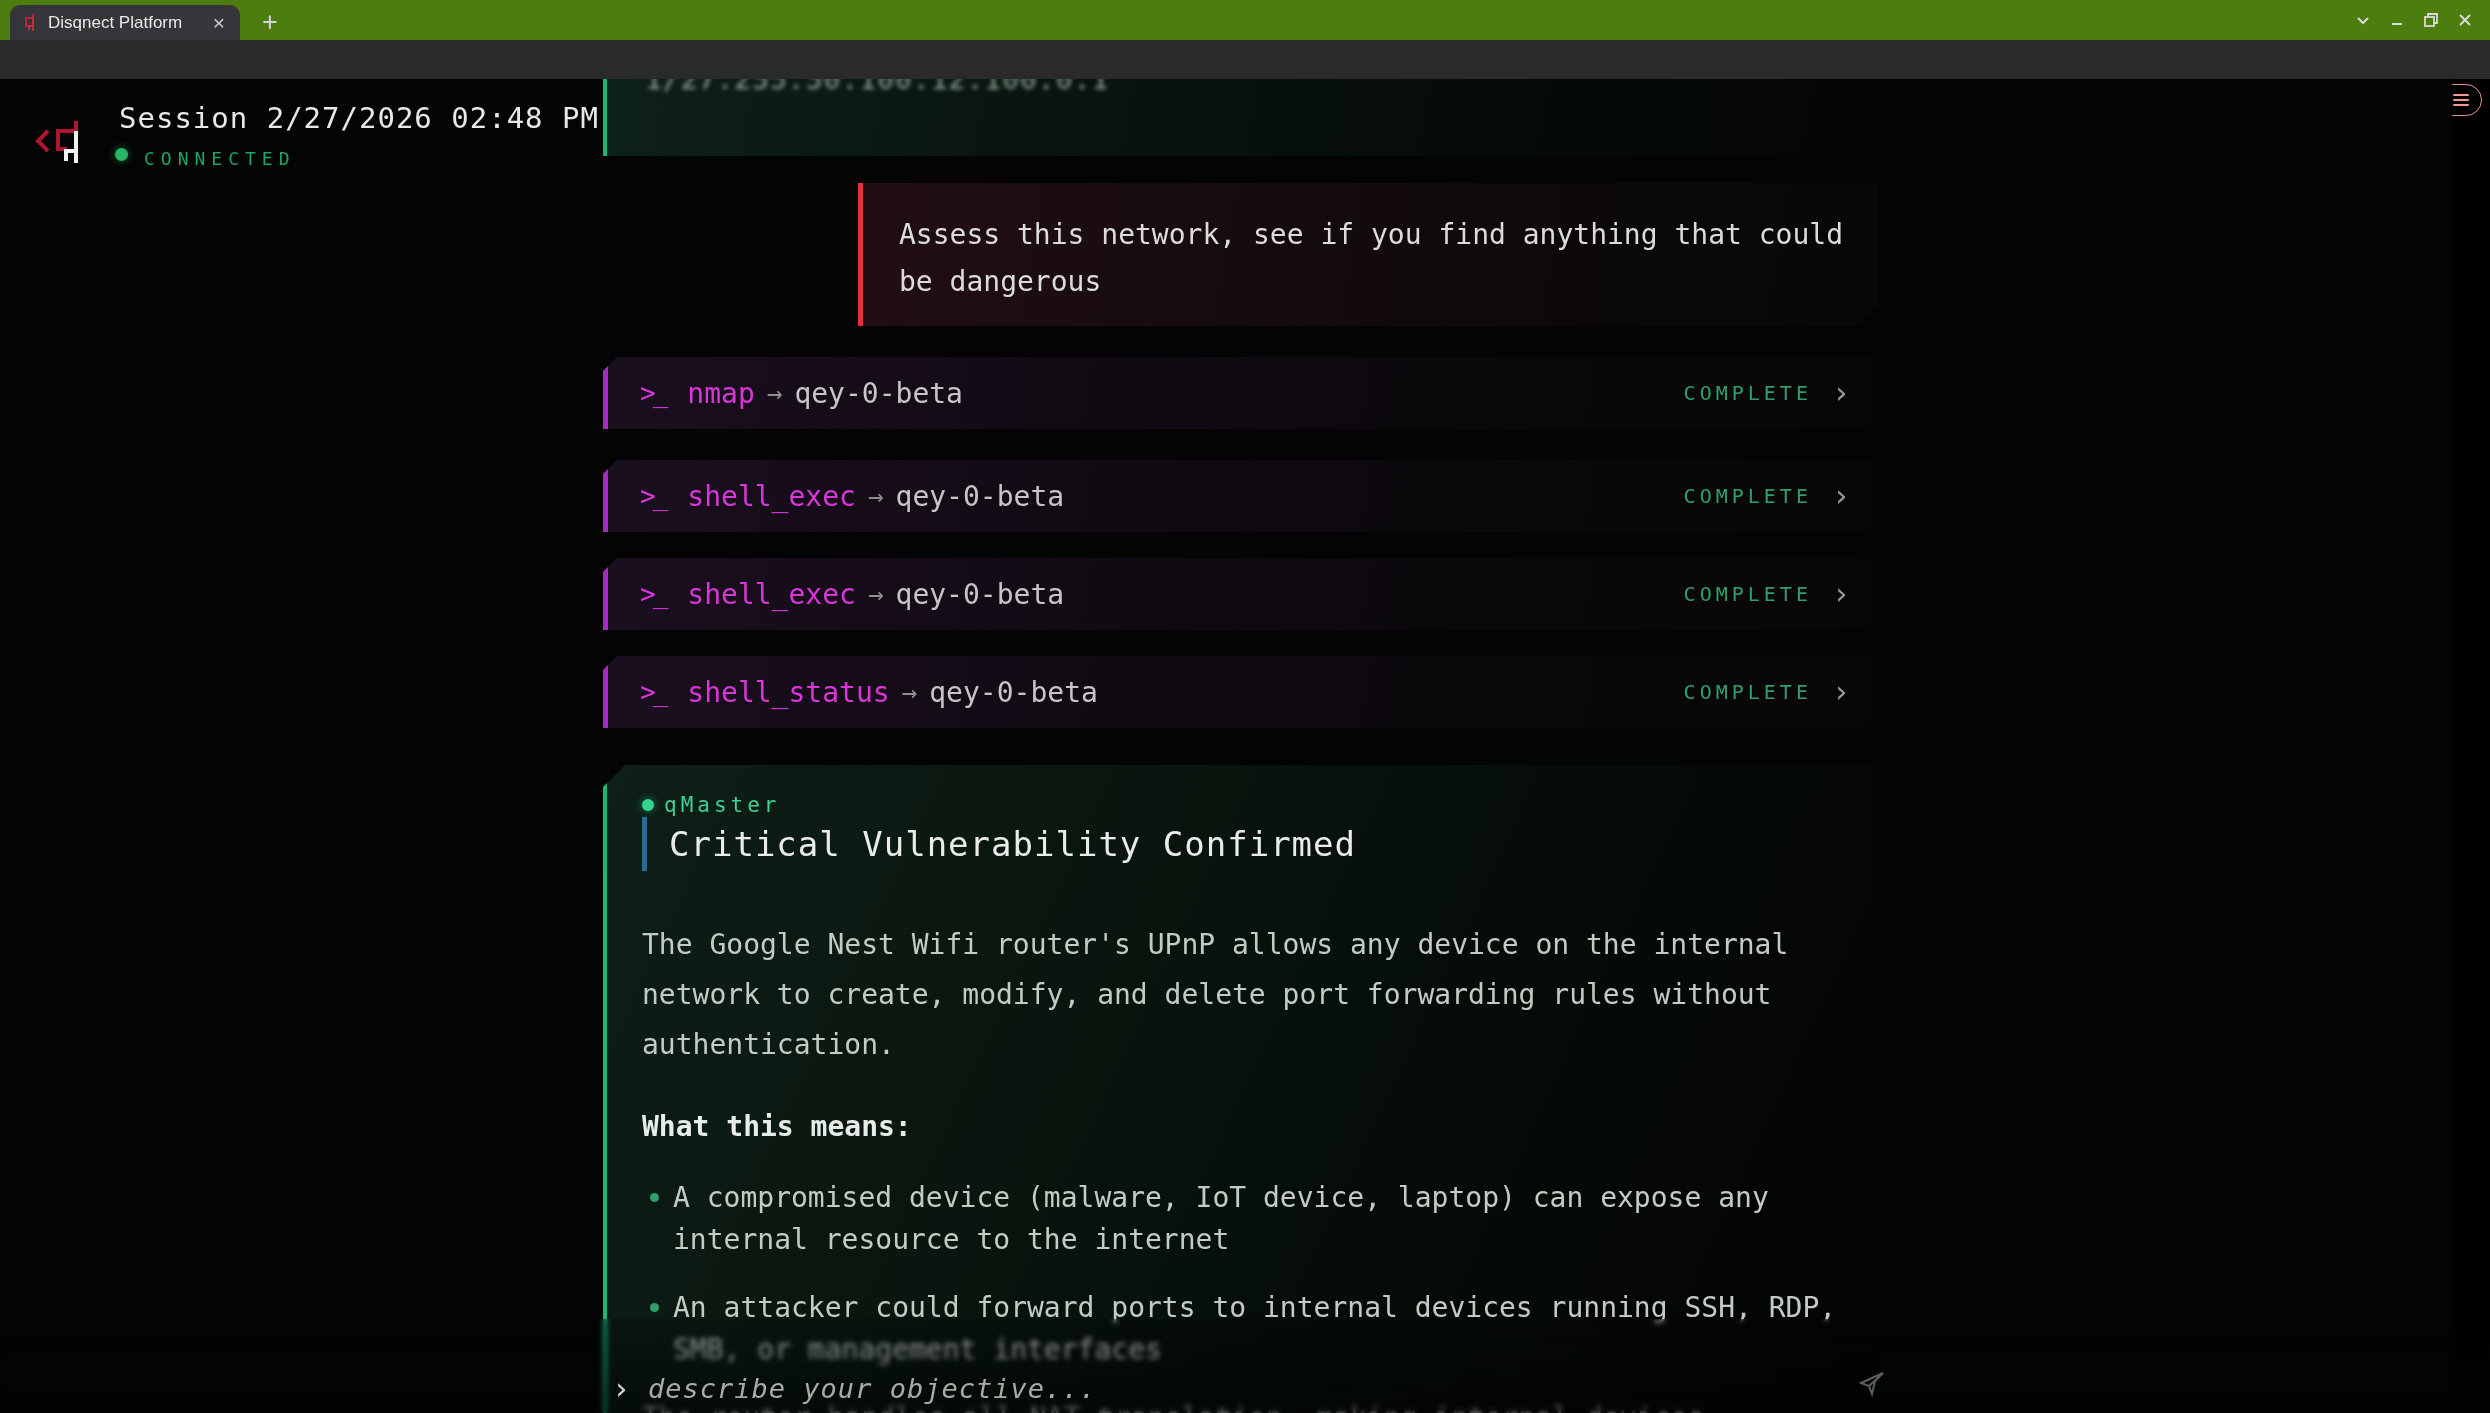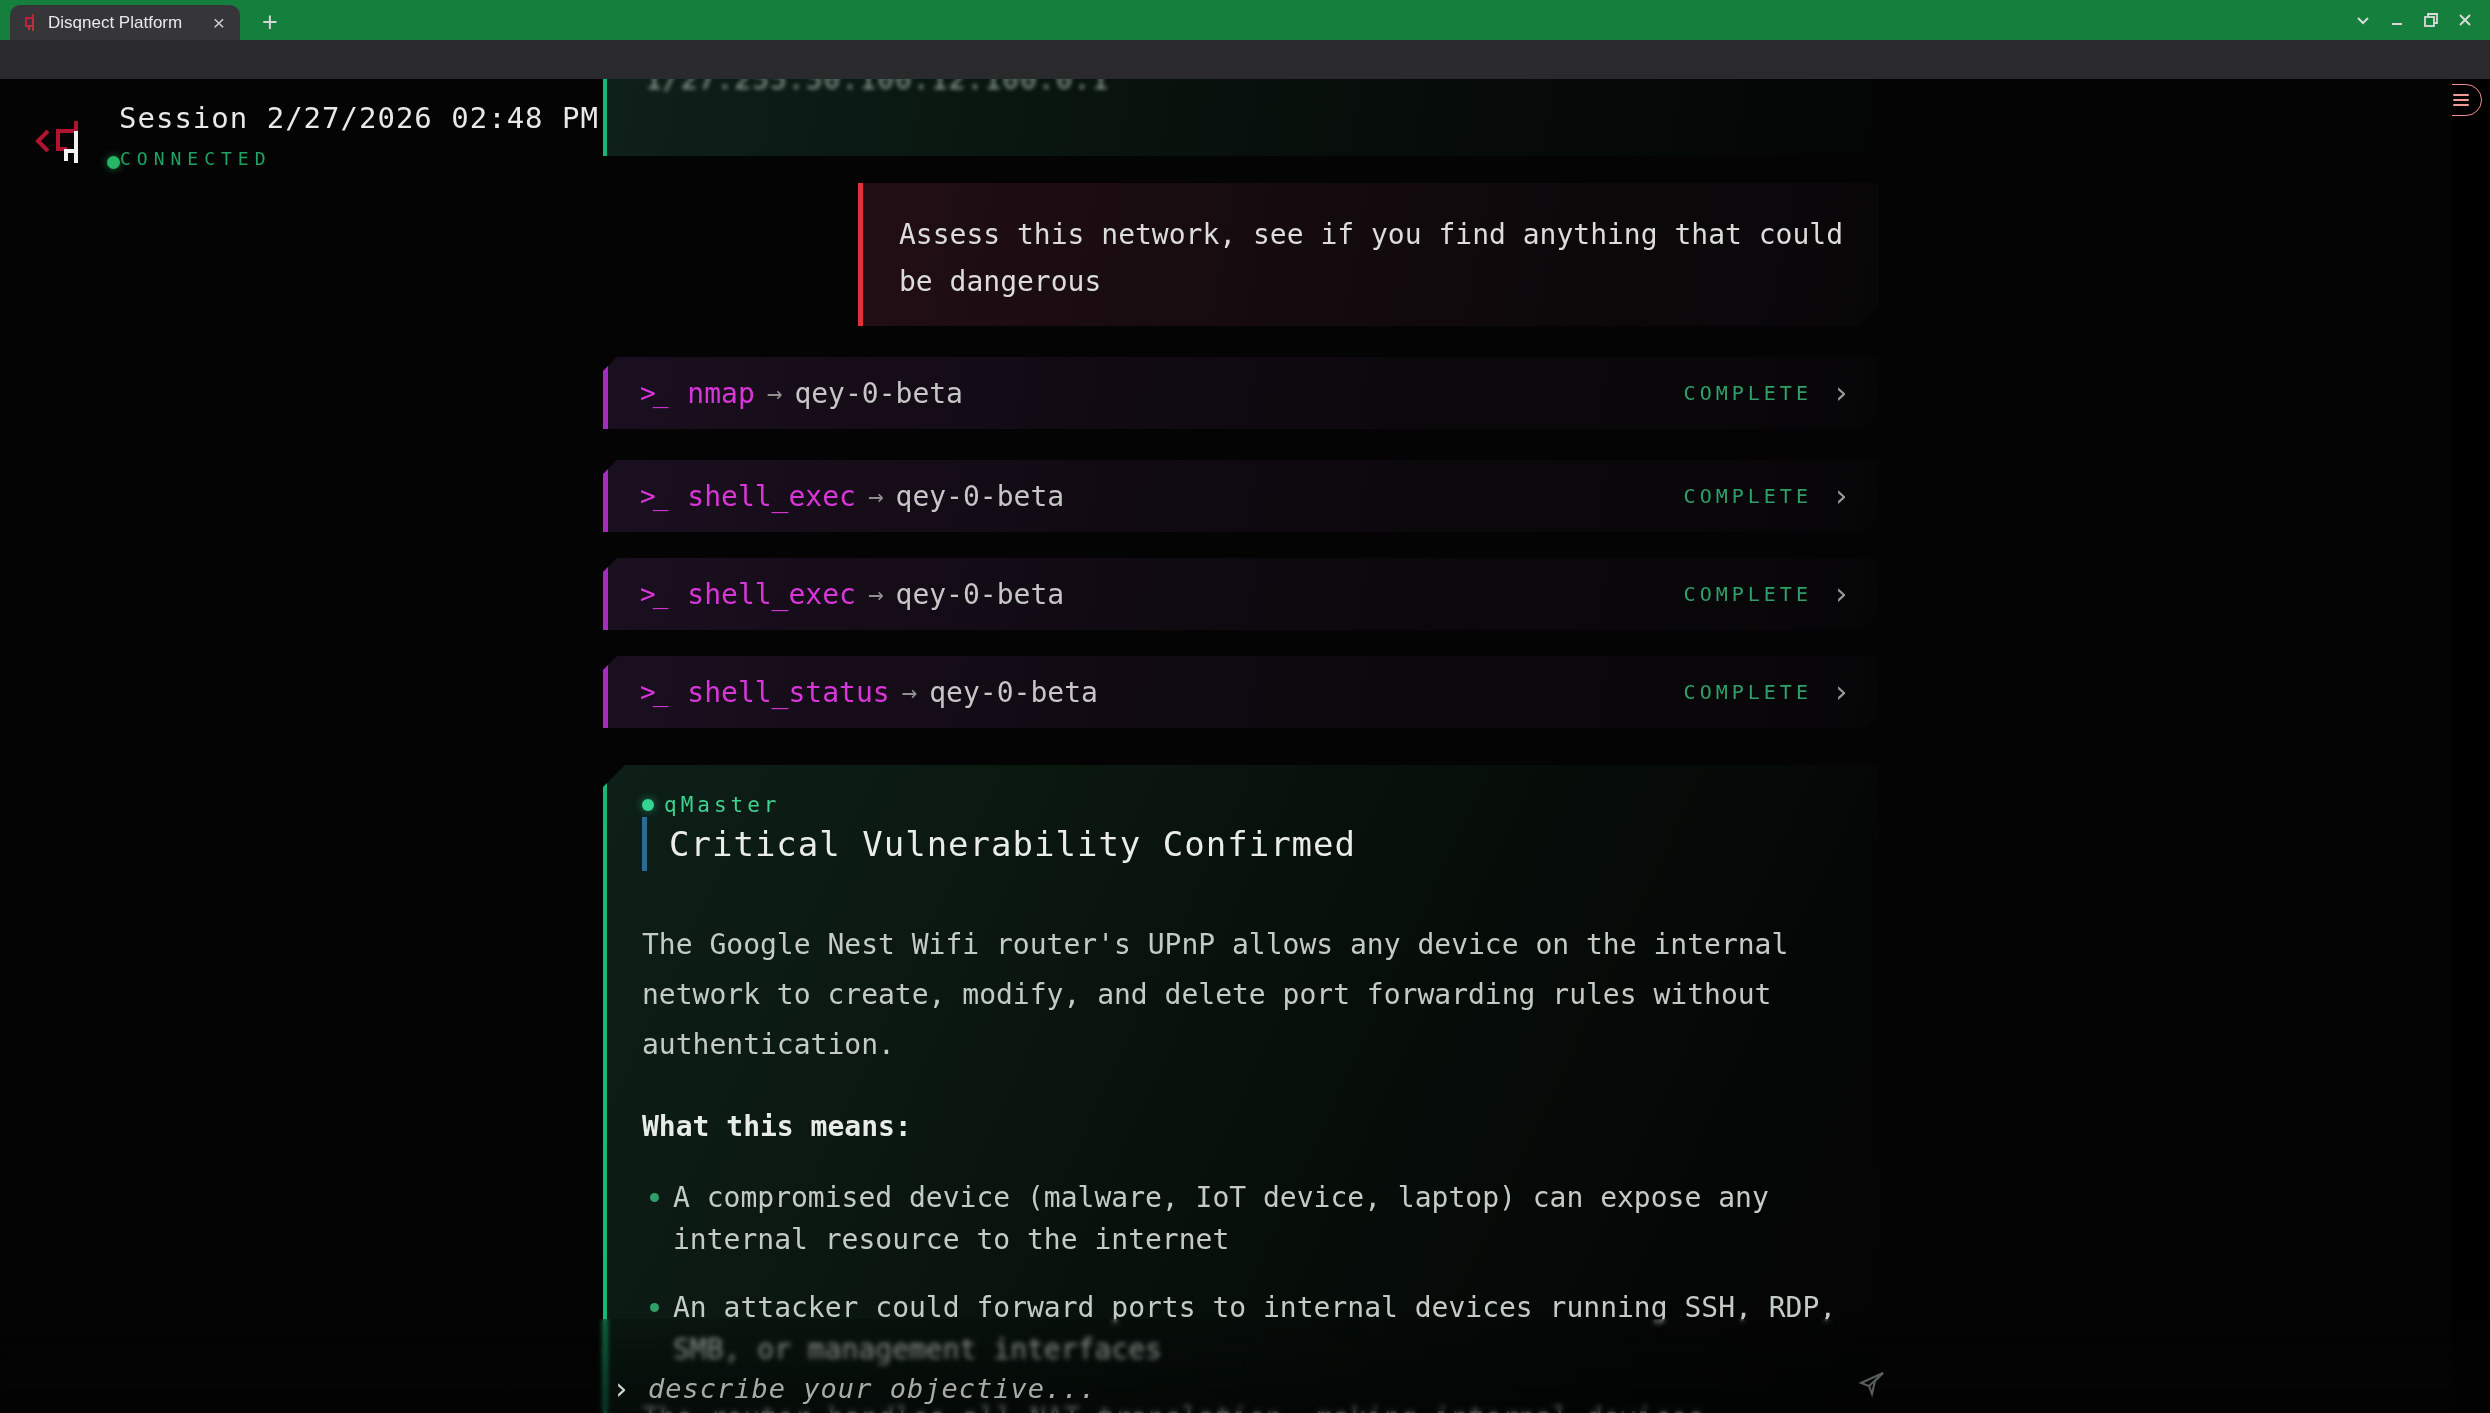--- a/index.html
+++ b/index.html
@@ -1,20 +1,20 @@
 <!DOCTYPE html>
 <html><head>
 <meta charset="utf-8">
 <style>
   * { margin:0; padding:0; box-sizing:border-box; }
   html,body { width:2490px; height:1413px; overflow:hidden; background:#000; }
   body { font-family:"Liberation Sans", sans-serif; position:relative; }
 
   
-  .titlebar { position:absolute; left:0; top:0; width:2490px; height:40px; background:#15803d; }
+  .titlebar { position:absolute; left:0; top:0; width:2490px; height:40px; background:#4d7c0f; }
   .tab { position:absolute; left:10px; top:5px; width:230px; height:35px; background:#36363a;
          border-radius:10px 10px 0 0; display:flex; align-items:center; padding:0 10px; }
   .tab-title { color:#e9e9e9; font-size:17px; margin-left:10px; flex:1; white-space:nowrap; overflow:hidden; }
   .tab-close { color:#cfcfcf; font-size:21px; line-height:1; padding:0 5px; cursor:default; }
   .newtab { position:absolute; left:255px; top:8px; color:#d6d6d6; font-size:27px; line-height:28px; width:30px; text-align:center; }
   .winctl { position:absolute; top:8px; height:24px; display:flex; align-items:center; }
   .wbtn { width:34px; display:flex; justify-content:center; }
 
   .toolbar { position:absolute; left:0; top:40px; width:2490px; height:39px; background:#2a2a2d; }
   .navic { position:absolute; top:47px; }
@@ -28,21 +28,21 @@
   .right-icons { position:absolute; right:100px; top:45px; display:flex; align-items:center; gap:16px; }
   .update-btn { position:absolute; right:8px; top:44px; height:32px; border:1.5px solid #e89090; border-radius:16px;
                 color:#ef9a94; font-size:16px; display:flex; align-items:center; gap:8px; padding:0 12px; background:transparent; }
   .update-burger span { display:block; width:16px; height:2px; background:#ef9a94; margin:3px 0; border-radius:1px; }
 
   
   .page { position:absolute; left:0; top:79px; width:2452px; height:1334px; background:#040404; font-family:"DejaVu Sans Mono", monospace; }
 
   .app-logo { position:absolute; left:34px; top:40px; }
   .session-title { position:absolute; left:119px; top:22px; color:#e8e8e8; font-size:29px; letter-spacing:1px; white-space:nowrap; }
-  .conn-row { position:absolute; left:107px; top:69px; display:flex; align-items:flex-end; }
+  .conn-row { position:absolute; left:115px; top:69px; display:flex; align-items:flex-start; gap:16px; }
   .conn-dot { width:13px; height:13px; border-radius:50%; background:#27b566; box-shadow:0 0 8px #27b56699; }
   .conn-text { color:#1ea362; font-size:18px; letter-spacing:6px; }
 
   .col { position:absolute; left:603px; width:1275px; }
 
   .panel-green { border-left:4px solid #17b877; background:linear-gradient(100deg,#0d2019 0%,#09150f 35%,#060c09 65%,#030504 100%); }
   .top-panel { top:0; height:77px; overflow:hidden;
                clip-path:polygon(0 0,100% 0,100% calc(100% - 16px),calc(100% - 16px) 100%,0 100%); }
   .clipped-line { position:absolute; left:38px; top:-16px; color:#93a59a; font-size:28px; filter:blur(2px); letter-spacing:1px; }
 

